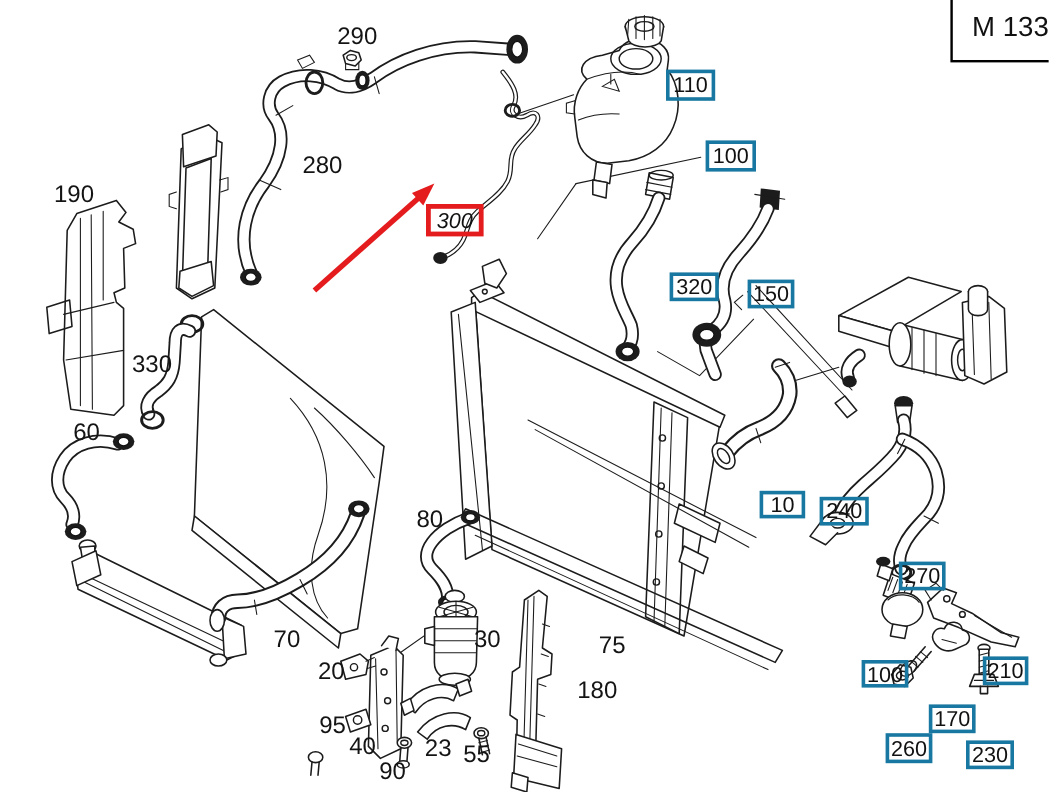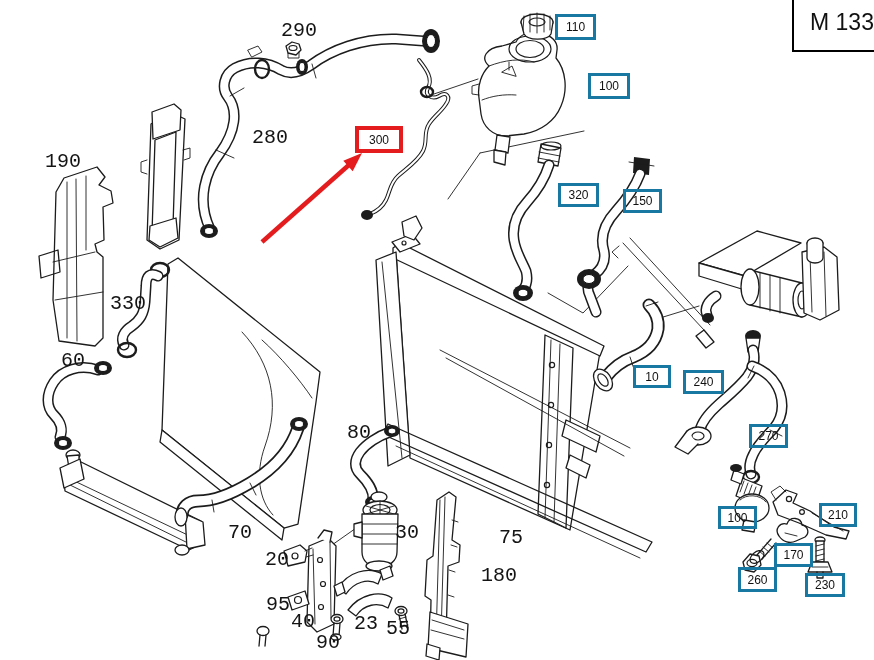--- a/index.html
+++ b/index.html
@@ -5,25 +5,25 @@
   :root{
     --background:#ffffff;
     --line:#1c1c1c;
     --callout-border:#1878a1;
     --highlight:#e41c1e;
   }
   html,body{margin:0;padding:0;background:#fff;}
   #stage{position:relative;width:874px;height:660px;background:var(--background);
          overflow:hidden;font-family:"Liberation Sans",sans-serif;}
   #art{position:absolute;left:0;top:0;}
-  .num{position:absolute;font-size:20px;line-height:1;color:#141414;white-space:nowrap;z-index:5;font-family:Liberation Mono, monospace;}
+  .num{position:absolute;font-size:20px;line-height:1;color:#141414;white-space:nowrap;z-index:5;}
   .callout{position:absolute;box-sizing:border-box;border:3px solid var(--callout-border);
            background:transparent;display:flex;align-items:center;justify-content:center;
-           font-size:12px;line-height:1;color:#111;z-index:6;}
-  .callout.hl{border:4px solid var(--highlight);z-index:7;}
+           font-size:18px;line-height:1;color:#111;z-index:6;margin-top:44px;}
+  .callout.hl{border:4px solid var(--highlight);z-index:7;font-style:italic;}
   .frame{position:absolute;box-sizing:border-box;border:2px solid #000;background:#fff;
          display:flex;align-items:center;justify-content:center;font-size:23px;color:#111;z-index:8;}
   
   .ln{stroke:var(--line);stroke-width:1.3;fill:none;stroke-linejoin:round;stroke-linecap:round;}
   .fw{fill:#fff;}
   .thin{stroke:var(--line);stroke-width:0.9;fill:none;stroke-linecap:round;}
   .ring{stroke:var(--line);stroke-width:1.2;fill:none;}
   .ring2{stroke:var(--line);stroke-width:2.4;fill:none;}
   .blob{fill:var(--line);stroke:none;}
   .tube-o{stroke:var(--line);stroke-width:11;fill:none;stroke-linecap:round;}

